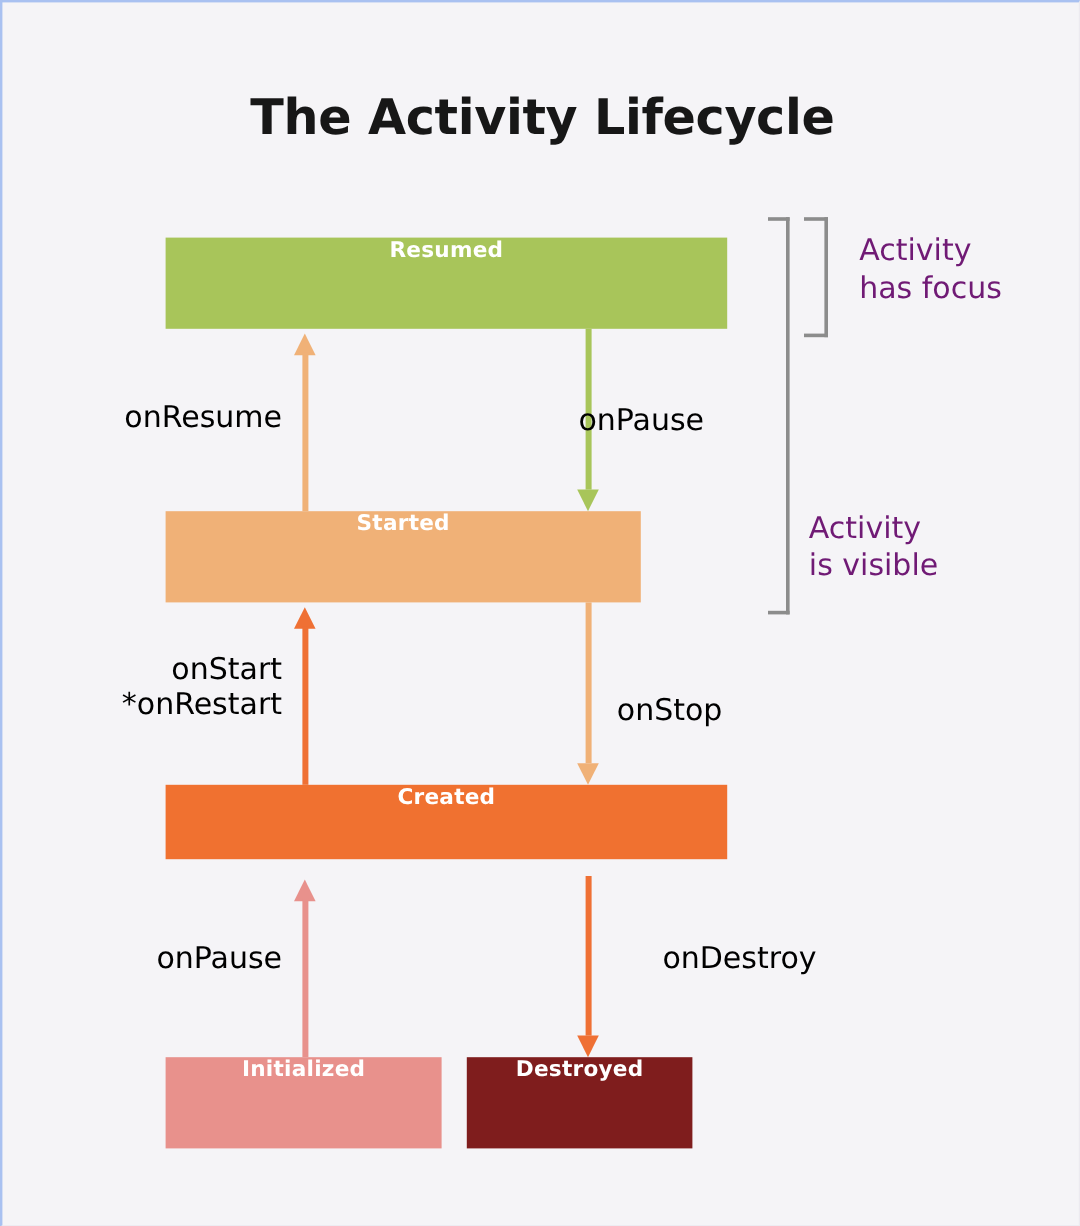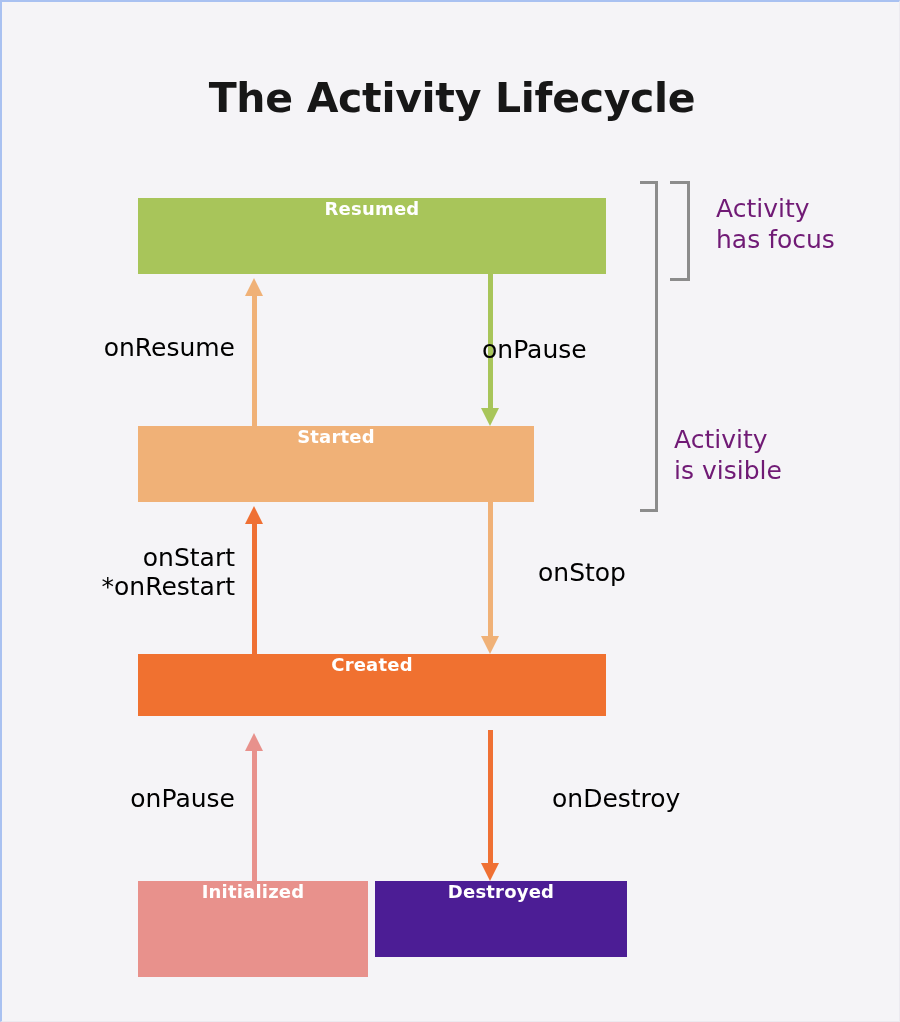--- a/index.html
+++ b/index.html
@@ -58,26 +58,26 @@
   }
   #box-started {
     left: 136px; top: 424px; width: 396px; height: 76px;
     background: #f0b177;
   }
   #box-created {
     left: 136px; top: 652px; width: 468px; height: 62px;
     background: #f07130;
   }
   #box-initialized {
-    left: 136px; top: 879px; width: 230px; height: 96px;
+    left: 136px; top: 879px; width: 230px; height: 76px;
     background: #e8918c;
   }
   #box-destroyed {
-    left: 373px; top: 879px; width: 252px; height: 76px;
-    background: #4c1d95;
+    left: 387px; top: 879px; width: 188px; height: 76px;
+    background: #7f1d1d;
   }
 
   
   .arrow {
     position: absolute;
   }
   .arrow .shaft {
     position: absolute;
     left: 0;
     width: 5px;
@@ -130,21 +130,21 @@
     line-height: 1.16;
     white-space: pre-line;
     font-family: "DejaVu Sans", sans-serif;
   }
   .edge-label.right-align { text-align: right; }
   .edge-label.left-align  { text-align: left; }
 
   #label-onresume  { right: 664px; top: 331px; }
   #label-onpause   { left: 480px;  top: 333px; }
   #label-onstart   { right: 664px; top: 541px; }
-  #label-onstop    { left: 512px;  top: 556px; margin-left: 24px; }
+  #label-onstop    { left: 512px;  top: 575px; }
   #label-oncreate  { right: 664px; top: 782px; }
   #label-ondestroy { left: 512px;  top: 782px; margin-left: 38px; }
 
   
   .bracket {
     position: absolute;
     border-top: 3px solid #8c8c8c;
     border-right: 3px solid #8c8c8c;
     border-bottom: 3px solid #8c8c8c;
     border-left: none;

